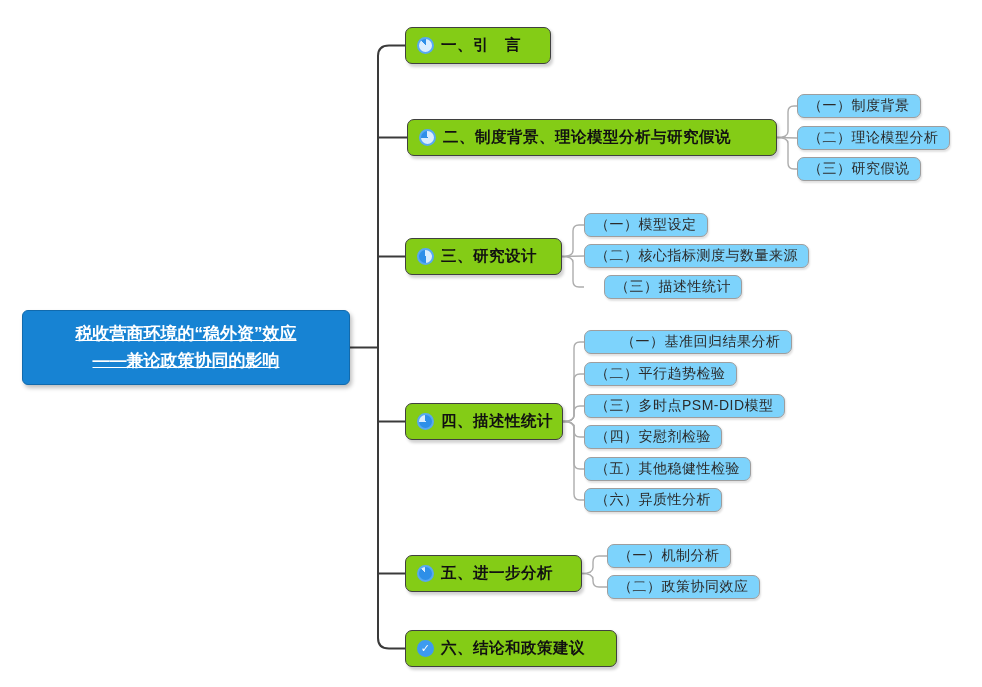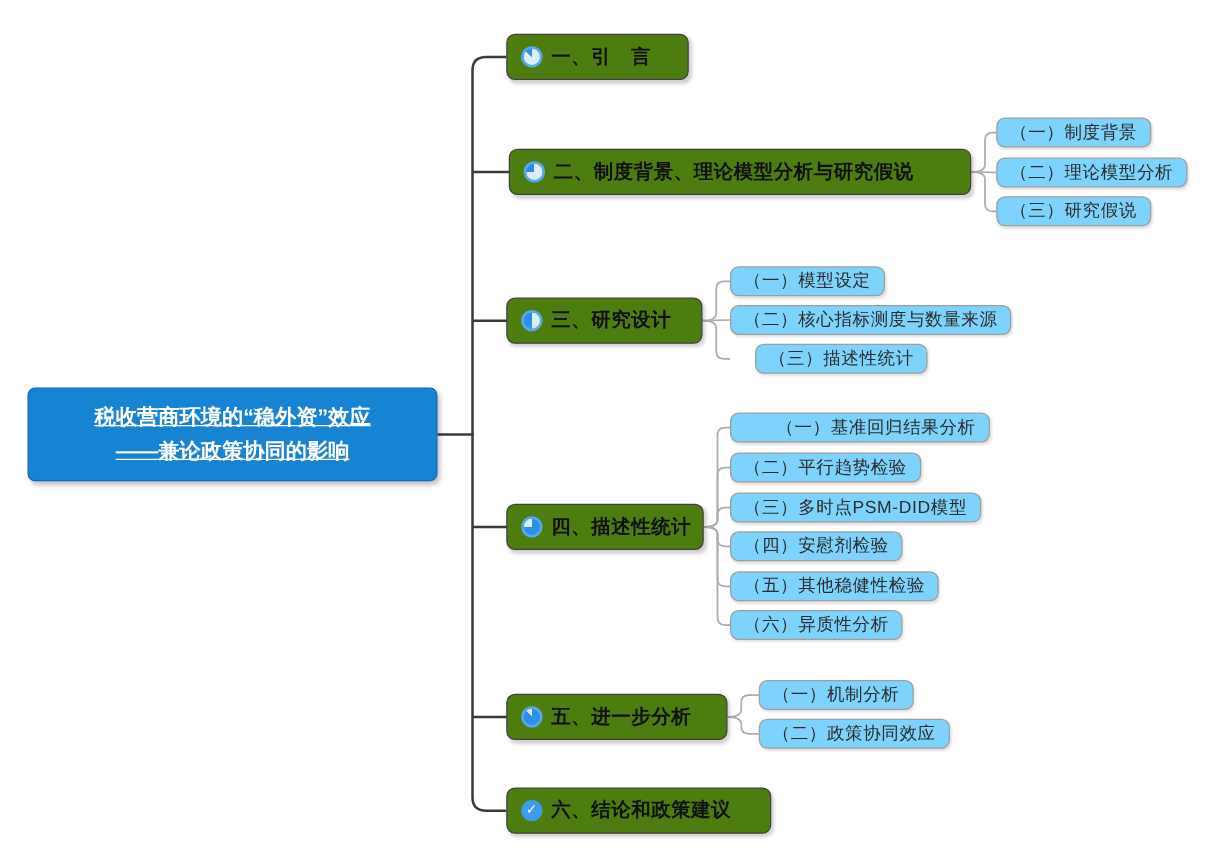--- a/index.html
+++ b/index.html
@@ -13,21 +13,21 @@
   .root-node{
     position:absolute;left:22px;top:310px;width:328px;height:75px;box-sizing:border-box;
     background:#1783D3;border:1px solid #116Aad;border-radius:6px;
     display:flex;flex-direction:column;justify-content:center;align-items:center;
     color:#ffffff;font-weight:bold;font-size:17px;line-height:1.55;
     box-shadow:2px 3px 4px rgba(0,0,0,0.25);text-align:center;white-space:nowrap;text-decoration:underline;
   }
 
   
   .branch{
-    position:absolute;height:37px;box-sizing:border-box;background:#4d7c0f;
+    position:absolute;height:37px;box-sizing:border-box;background:#84cc16;
     border:1.5px solid #404040;border-radius:7px;
     display:flex;align-items:center;padding:0 11px;
     font-weight:bold;font-size:15.5px;color:#111111;letter-spacing:0.5px;
     box-shadow:2px 2.5px 3px rgba(0,0,0,0.18);white-space:nowrap;
   }
 
   
   .child{
     position:absolute;height:24px;box-sizing:border-box;background:#7dd3fc;
     border:1px solid #9E9E9E;border-radius:7px;

